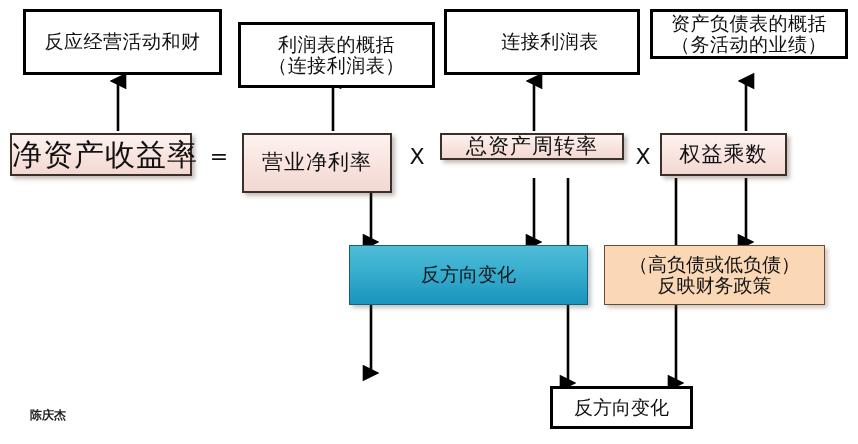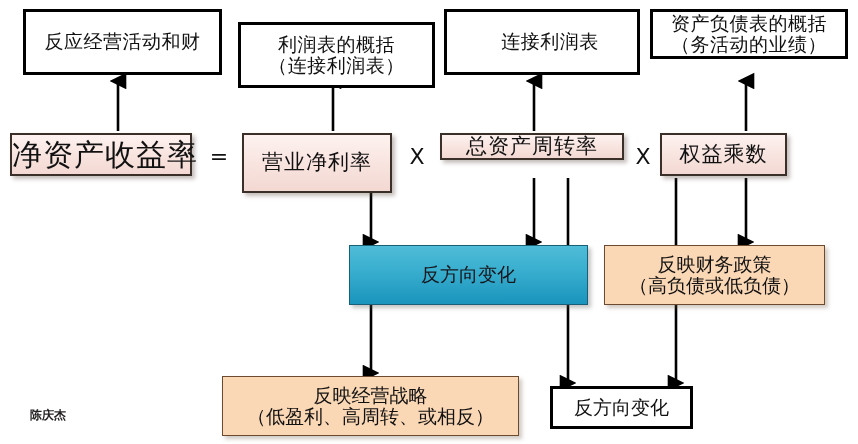--- a/index.html
+++ b/index.html
@@ -164,28 +164,24 @@
 
   <div class="box formula" style="left:660px; top:133px; width:127px; height:43px;">
     <span>权益乘数</span>
   </div>
 
   <div class="box blue" style="left:349px; top:245px; width:239px; height:60px;">
     <span>反方向变化</span>
   </div>
 
   <div class="box orange" style="left:604px; top:245px; width:221px; height:60px;">
+    <span>（高负债或低负债）</span>
     <span>反映财务政策</span>
-    <span>（高负债或低负债）</span>
   </div>
 
-  <div class="box orange" style="left:222px; top:376px; width:297px; height:60px;">
-    <span>反映经营战略</span>
-    <span>（低盈利、高周转、或相反）</span>
-  </div>
 
   <div class="box plain" style="left:550px; top:386px; width:143px; height:43px;">
     <span>反方向变化</span>
   </div>
 
   <div class="credit" style="left:30px; top:375px;">
     <div>陈庆杰</div>
     
   </div>
 

